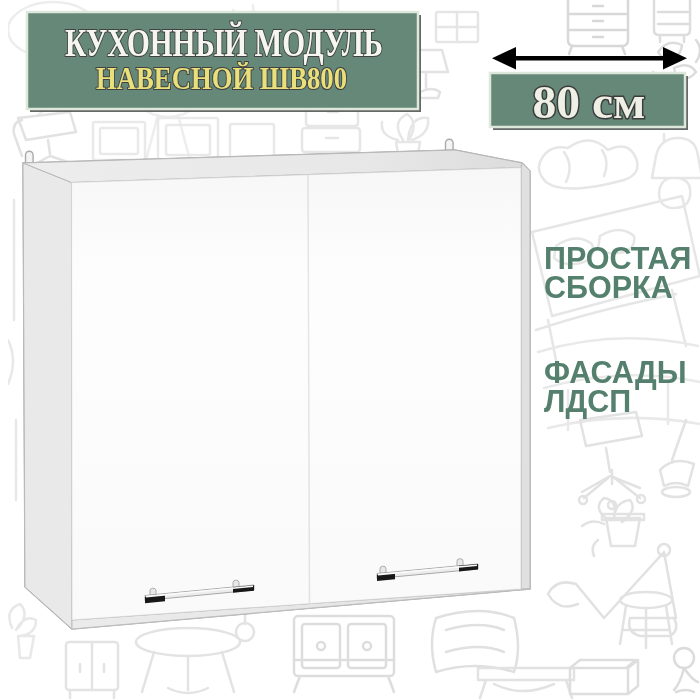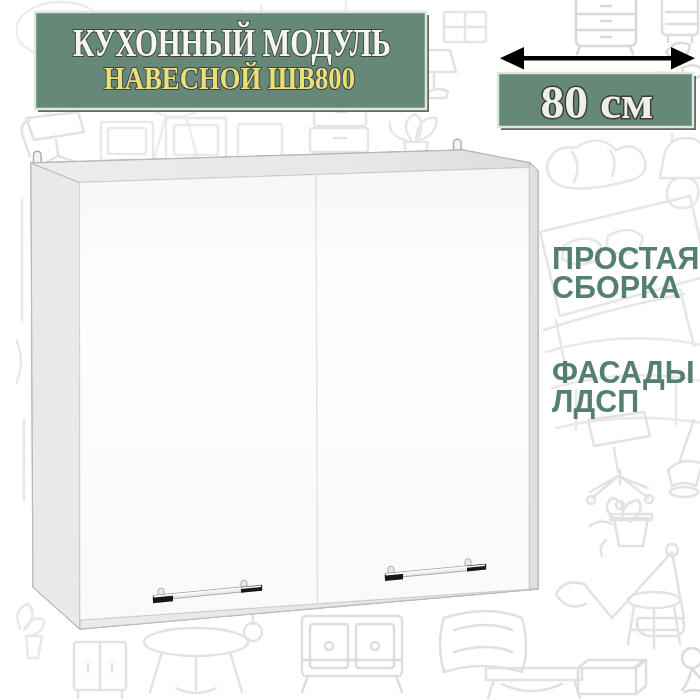--- a/index.html
+++ b/index.html
@@ -1,18 +1,18 @@
 <!DOCTYPE html>
 <html><head>
 <meta charset="utf-8">
 <style>
   html,body{margin:0;padding:0;}
   body{width:700px;height:700px;overflow:hidden;background:#ffffff;
        font-family:"Liberation Sans",sans-serif;position:relative;}
-  #stage{position:absolute;left:16px;top:0;width:564px;height:700px;}
+  #stage{position:absolute;left:8px;top:0;width:564px;height:700px;}
   svg{position:absolute;left:0;top:0;}
 </style>
 </head>
 <body>
 <div id="stage">
 
 <svg id="doodles" width="700" height="700" viewBox="0 0 700 700" fill="none" stroke="#e7e7e7" stroke-width="2.5" stroke-linecap="round" stroke-linejoin="round">
 
   <ellipse cx="45" cy="30" rx="45" ry="28" stroke="#ededed"></ellipse>
   <path d="M60 55 C55 85 45 105 30 115 M60 55 C70 80 85 95 100 100" stroke="#ededed"></path>

